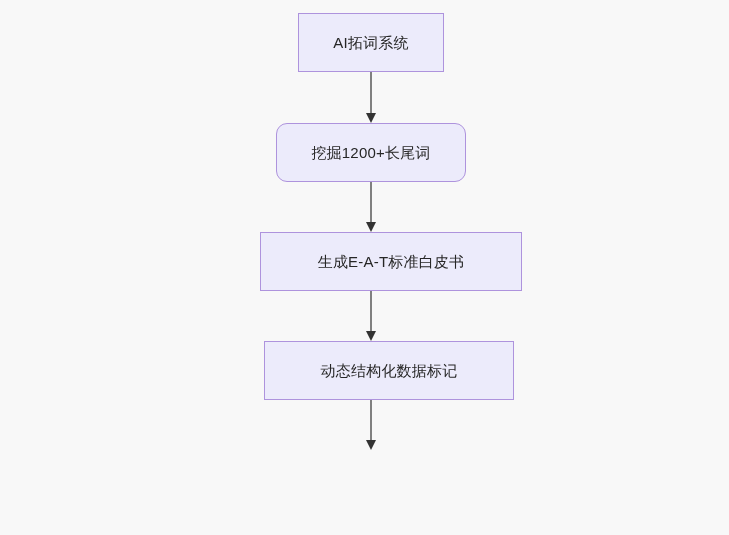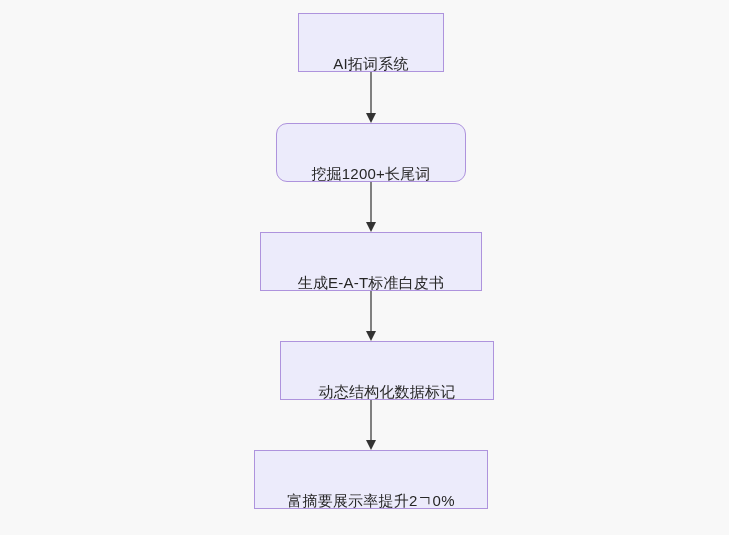--- a/index.html
+++ b/index.html
@@ -20,21 +20,21 @@
   }
   .node {
     position: absolute;
     box-sizing: border-box;
     background: #ecebfb;
     border: 1.5px solid #ae93dd;
     color: #262626;
     font-size: 15px;
     line-height: 1;
     display: flex;
-    align-items: flex-end;
+    align-items: center;
     justify-content: center;
     letter-spacing: 0.2px;
     white-space: nowrap;
   }
   .node-label {
     display: block;
   }
   .edge {
     position: absolute;
     width: 22px;
@@ -77,25 +77,22 @@
   </svg>
 
   <div class="node" style="left:298px; top:13px; width:146px; height:59px;">
     <span class="node-label">AI拓词系统</span>
   </div>
 
   <div class="node" style="left:276px; top:123px; width:190px; height:59px;border-radius:11px;">
     <span class="node-label">挖掘1200+长尾词</span>
   </div>
 
-  <div class="node" style="left:260px; top:232px; width:222px; height:59px;">
+  <div class="node" style="left:260px; top:232px; width:262px; height:59px;">
     <span class="node-label">生成E-A-T标准白皮书</span>
   </div>
 
-  <div class="node" style="left:280px; top:341px; width:214px; height:59px;">
+  <div class="node" style="left:264px; top:341px; width:250px; height:59px;">
     <span class="node-label">动态结构化数据标记</span>
   </div>
 
-  <div class="node" style="left:254px; top:450px; width:234px; height:59px;">
-    <span class="node-label">富摘要展示率提升2ㄱ0%</span>
-  </div>
 
 </div>
 
 </body></html>

